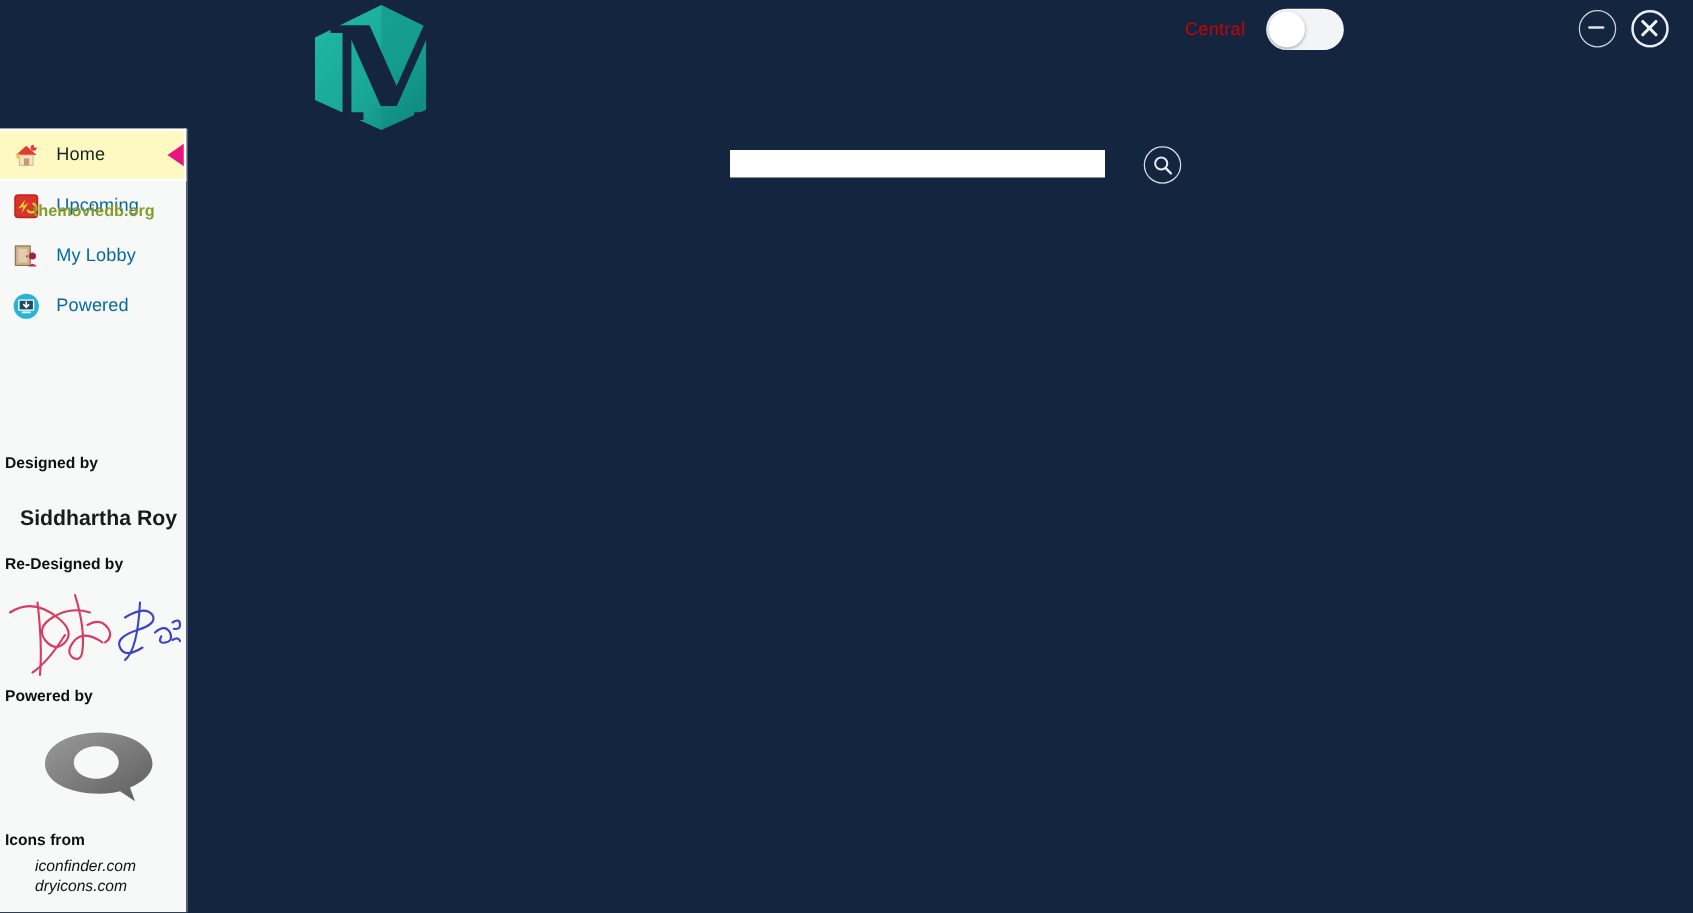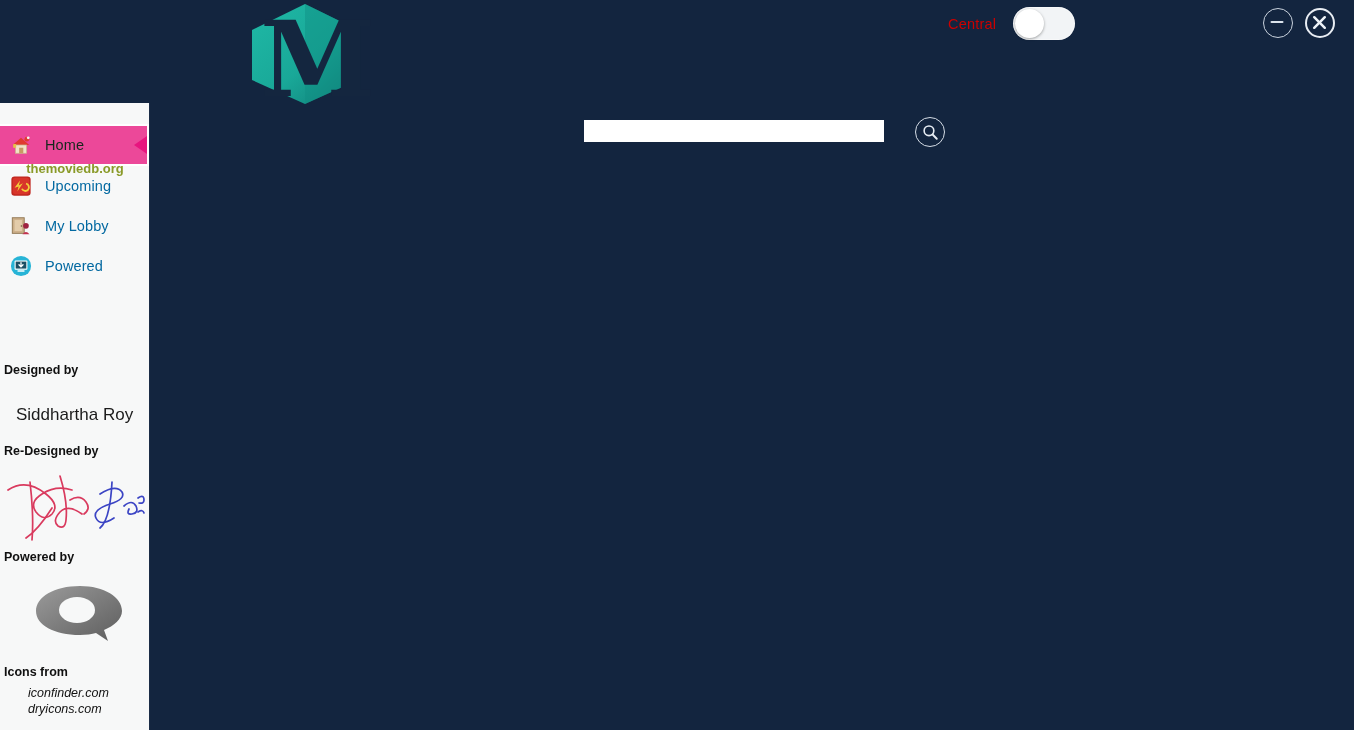--- a/index.html
+++ b/index.html
@@ -149,25 +149,24 @@
   .nav-item {
     position: relative;
     height: 40px;
     display: flex;
     align-items: center;
     padding-left: 10px;
     box-sizing: border-box;
     cursor: pointer;
   }
   .nav-item.active {
-    background: #ec4899;
+    background: #fef9c3;
     border: 2px solid #ffffff;
     border-left: 0;
     height: 42px;
-    margin-top: 21px;
   }
   .nav-ico {
     width: 22px;
     height: 22px;
     flex: 0 0 22px;
     margin-right: 13px;
     position: relative;
   }
   .nav-label {
     font-size: 14.5px;
@@ -193,21 +192,21 @@
     left: 4px;
     font-size: 12.5px;
     color: #101010;
     font-weight: 600;
   }
   .credit-name {
     position: absolute;
     left: 16px;
     font-size: 17px;
     color: #1b1b1b;
-    font-weight: 400;
+    font-weight: 700;
     text-align: right;
   }
   .sign-wrap { position: absolute; left: 0px; top: 365px; width: 150px; height: 80px;}
   .tmdb-wrap { position: absolute; left: 30px; top: 480px; width: 100px; height: 75px;}
   .tmdb-txt {
     position: absolute;
     left: 0; top: 58px;
     width: 150px;
     text-align: center;
     font-size: 13px;

